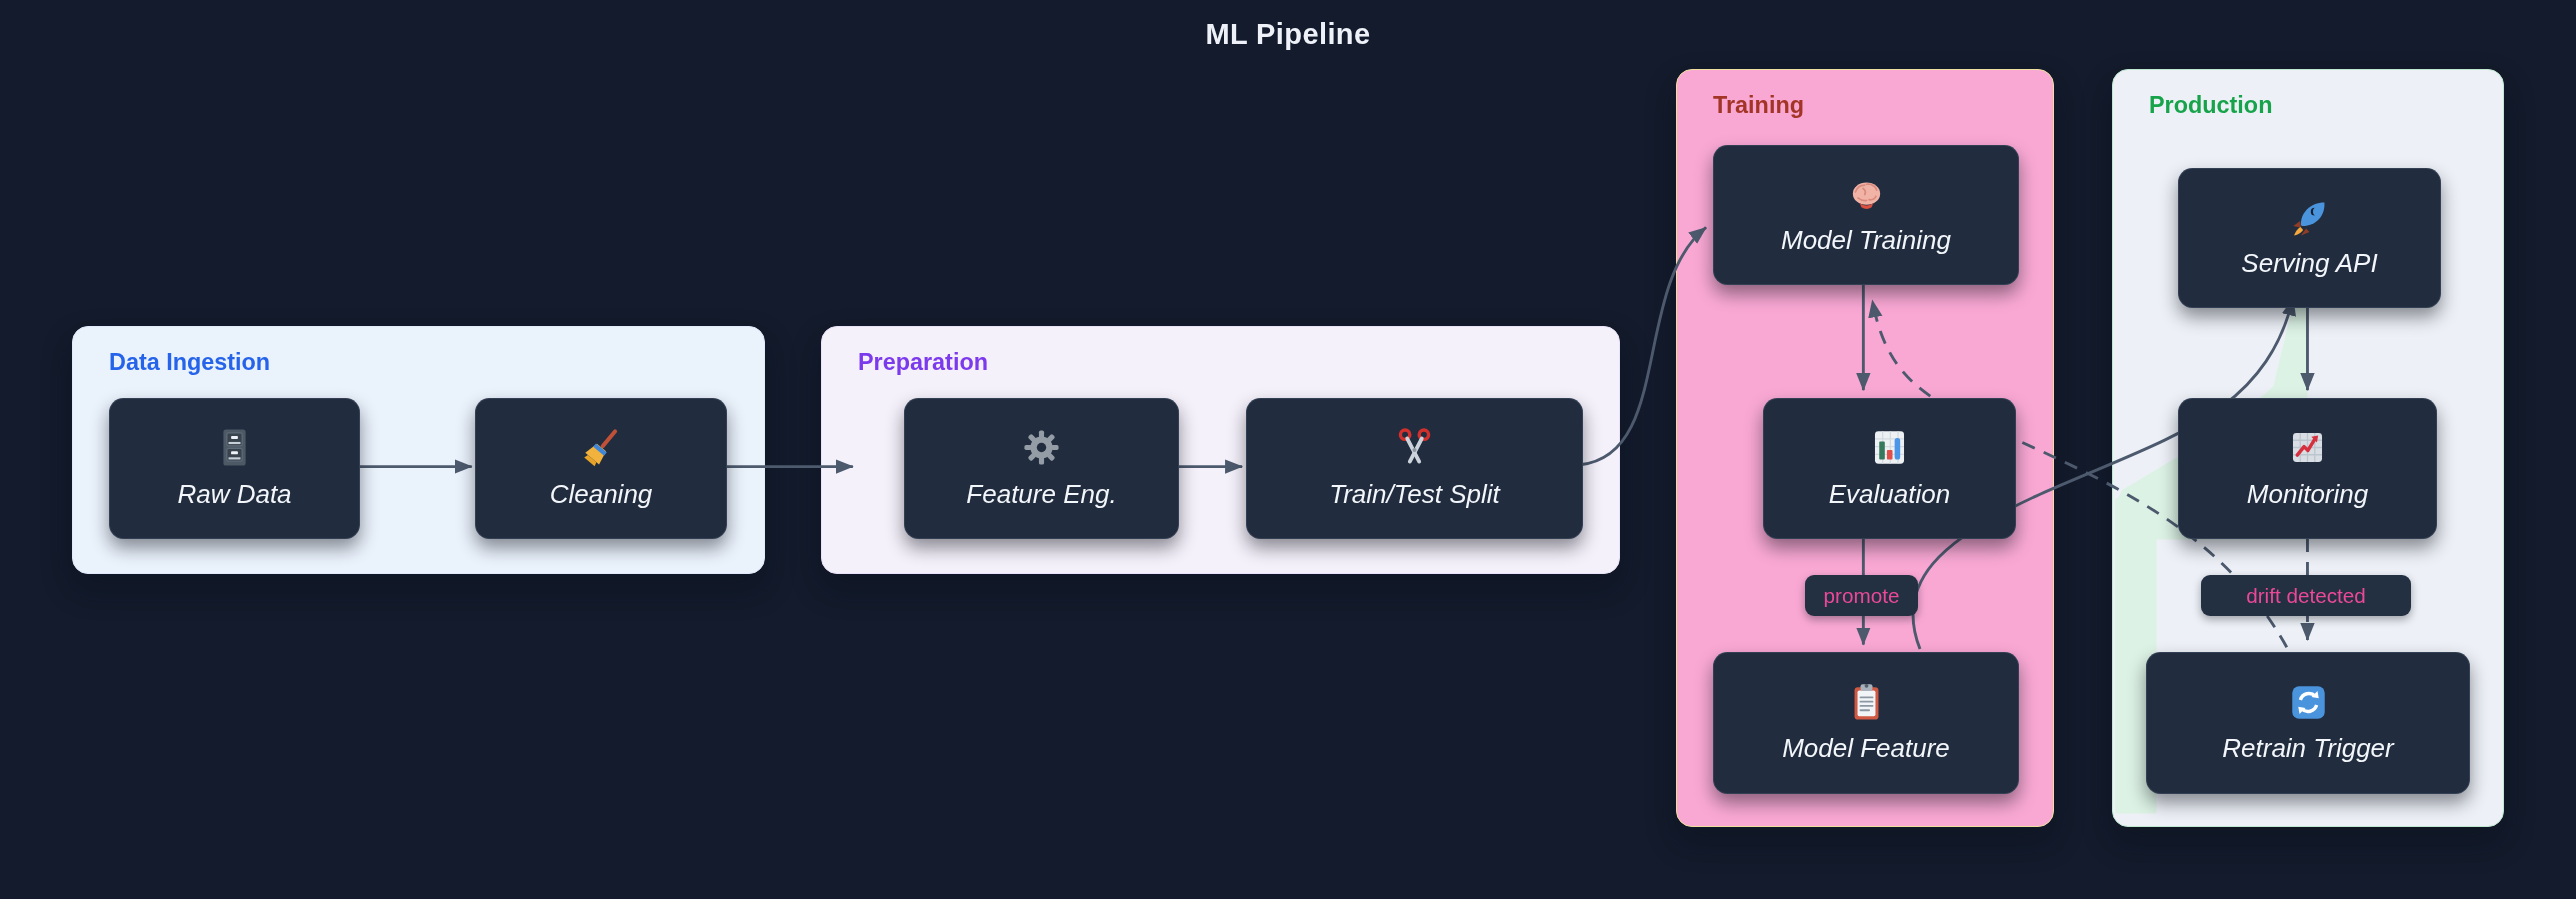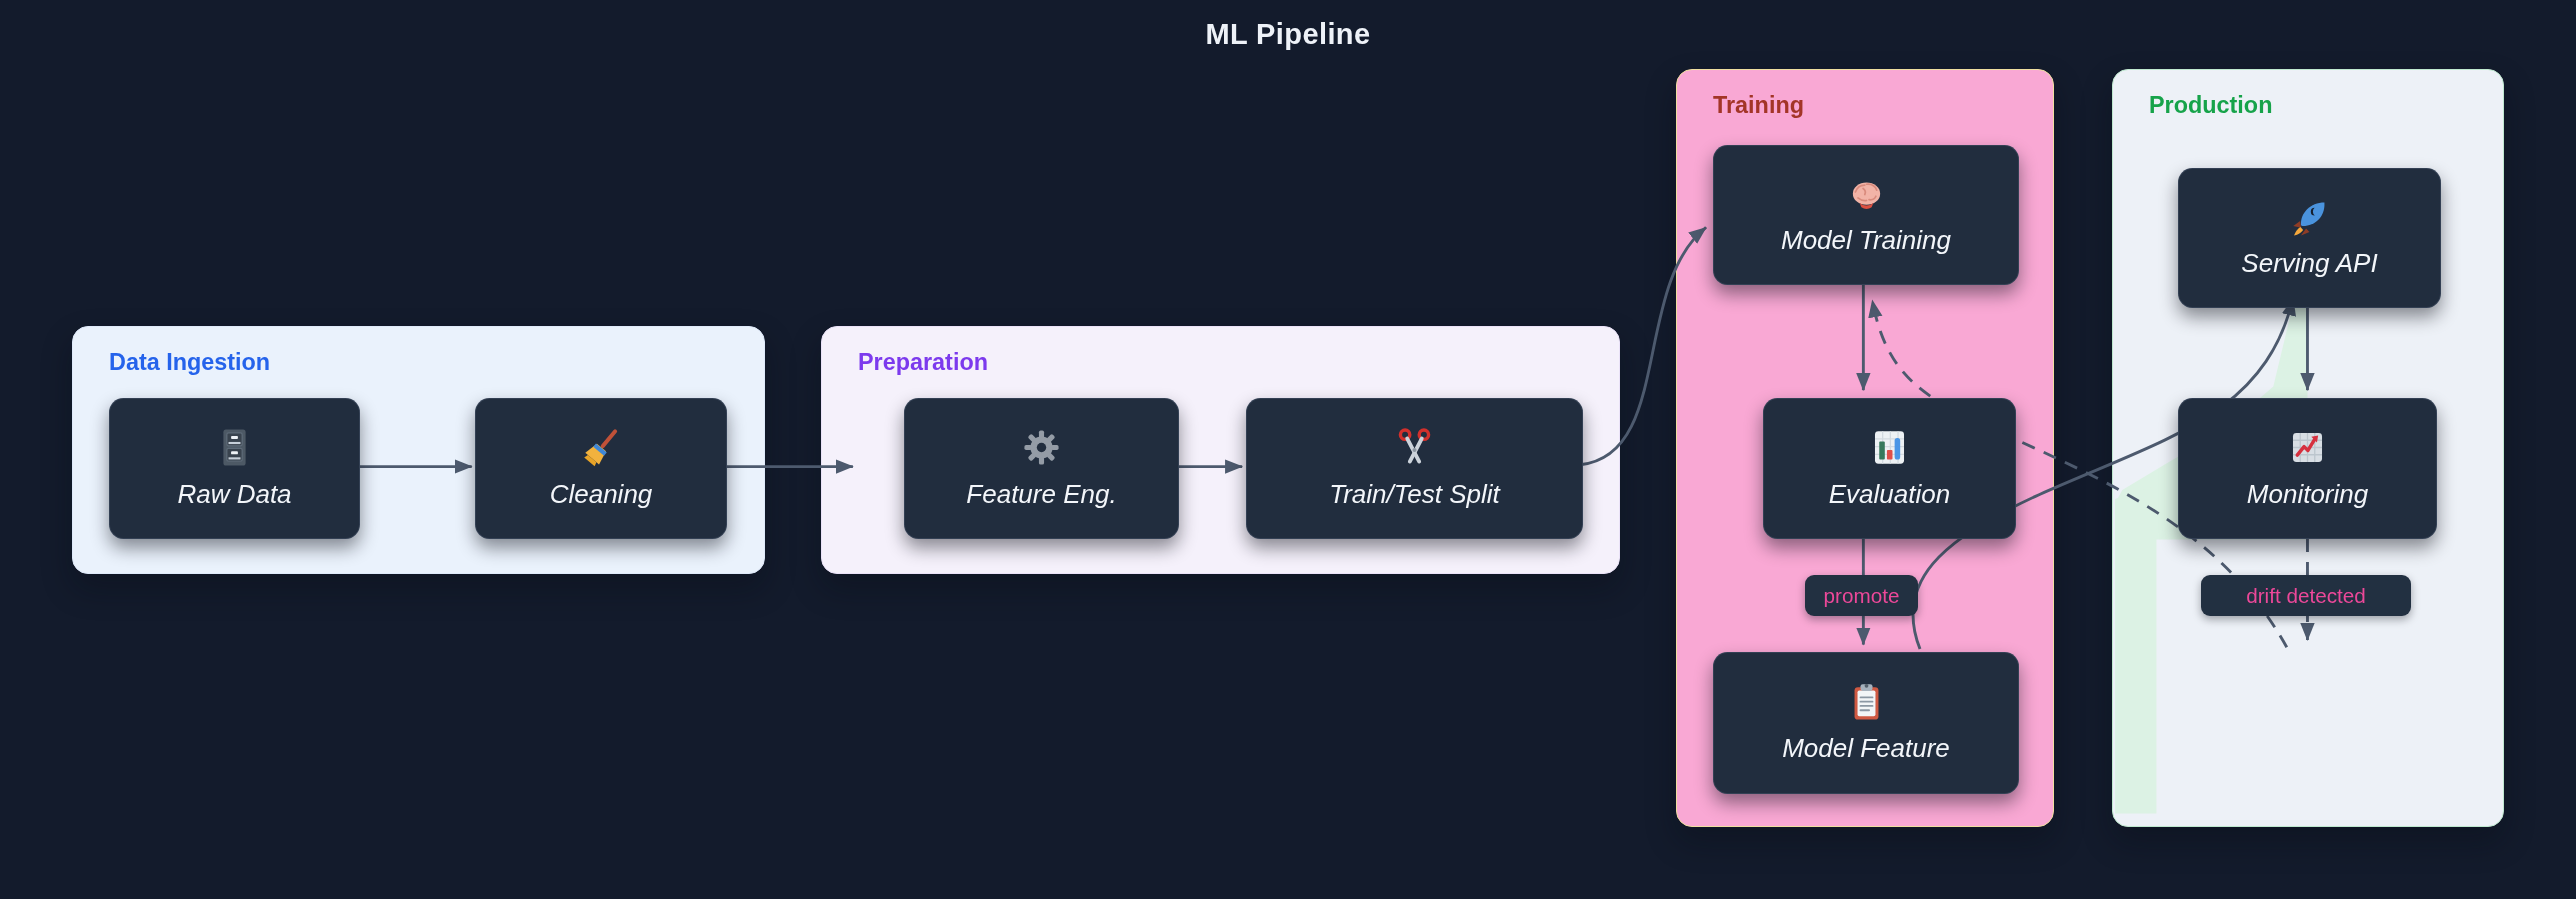--- a/index.html
+++ b/index.html
@@ -167,16 +167,28 @@
       <span class="icon"><svg viewBox="0 0 48 48">
           <rect x="7" y="7" width="34" height="34" rx="4" fill="#d8dee4"></rect>
           <g stroke="#bcc5cd" stroke-width="1.5" fill="none">
             <path d="M7 15.5 H41 M7 24 H41 M7 32.5 H41 M15.5 7 V41 M24 7 V41 M32.5 7 V41"></path>
           </g>
           <path d="M12 33 L20 23 L24.5 27.5 L32 15" stroke="#d6303f" stroke-width="4" fill="none" stroke-linecap="round" stroke-linejoin="round"></path>
           <path d="M28.5 11.5 l8 -1.5 -1.5 8 Z" fill="#d6303f"></path>
         </svg></span>
       <span class="node-label">Monitoring</span>
     </div>
+    <div class="node" style="left: 2146px; top: 652px; width: 322px; height: 140px;">
+      <span class="icon"><svg viewBox="0 0 48 48">
+          <rect x="5" y="5" width="38" height="38" rx="8" fill="#4a93dd"></rect>
+          <g stroke="#ffffff" stroke-width="4" fill="none">
+            <path d="M14.5 21 a10.5 10.5 0 0 1 17.5 -4.5"></path>
+            <path d="M33.5 27 a10.5 10.5 0 0 1 -17.5 4.5"></path>
+          </g>
+          <path d="M34.5 10.5 l1.5 8.5 -8.5 -1.5 Z" fill="#ffffff"></path>
+          <path d="M13.5 37.5 l-1.5 -8.5 8.5 1.5 Z" fill="#ffffff"></path>
+        </svg></span>
+      <span class="node-label">Retrain Trigger</span>
+    </div>
     <div class="edge-label" style="left: 1805px; top: 575px; width: 113px; height: 41px;">promote</div>
     <div class="edge-label" style="left: 2201px; top: 575px; width: 210px; height: 41px;">drift detected</div>
   </div>
 
 
 </body></html>

